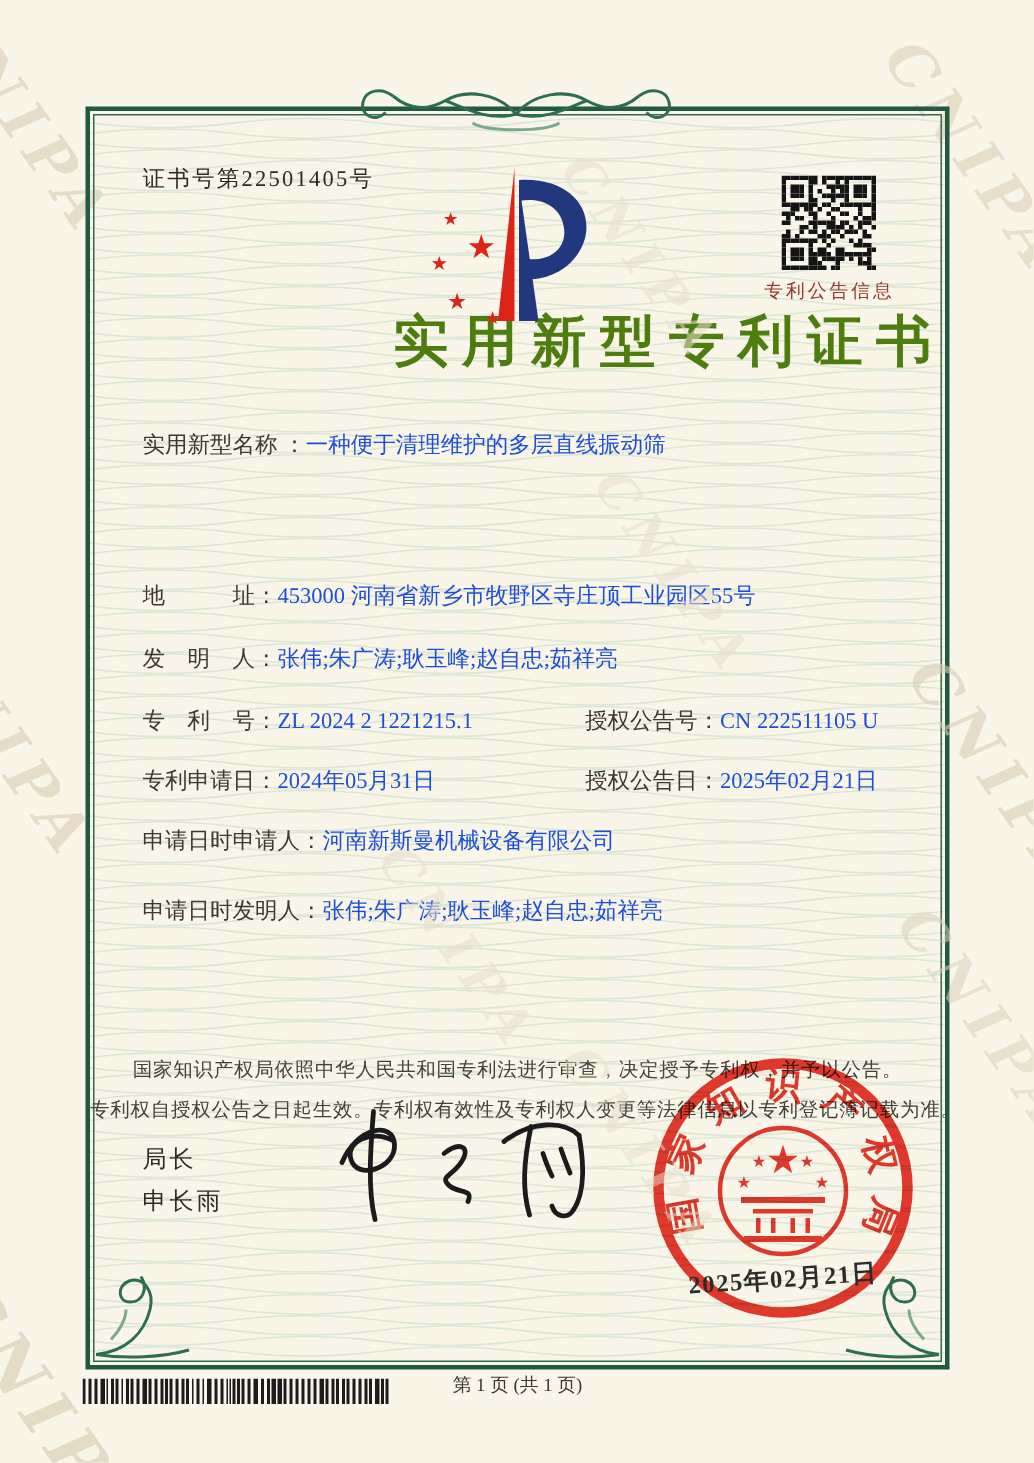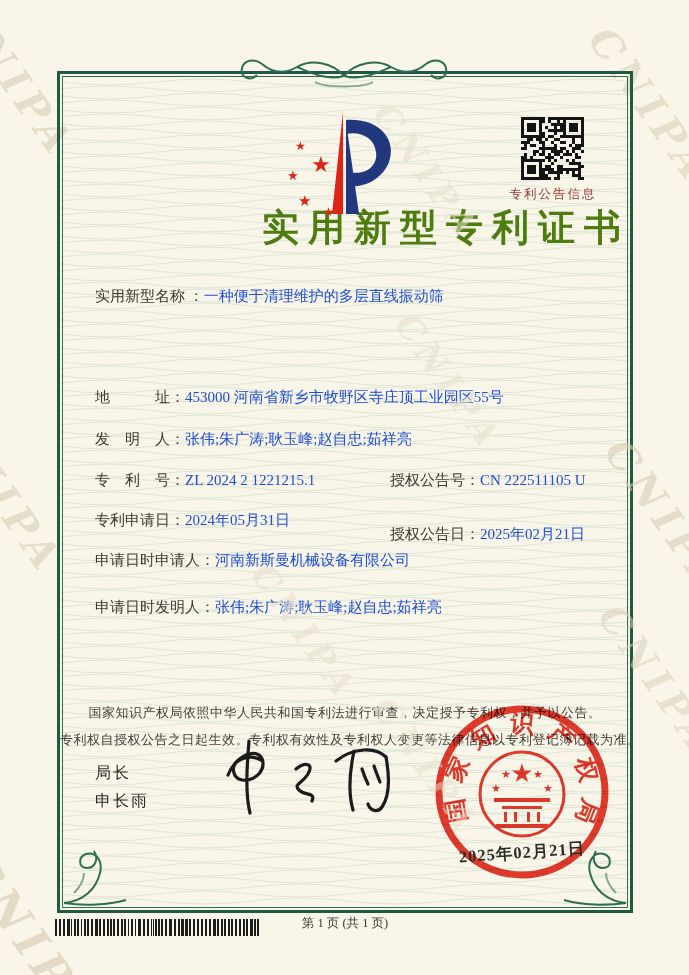--- a/index.html
+++ b/index.html
@@ -196,20 +196,21 @@
     </g>
   </svg>
   <svg class="abs" style="left:500px;top:763px;z-index:3;transform:scaleX(-1);" width="70" height="70" viewBox="0 0 70 70">
     <g stroke="#2d6e4f" fill="none" stroke-width="2">
       <path d="M4,66 C24,64 36,52 40,36 C43,24 36,14 26,17 C18,20 18,31 27,31 C35,31 39,22 34,14"></path>
       <path d="M4,66 C24,69 48,68 66,63"></path>
       <path d="M14,56 C20,50 24,42 24,36" stroke="#7aa98c"></path>
     </g>
   </svg>
 
+  <div class="abs" id="cert-number">证书号第22501405号</div>
 
   <svg class="abs" style="left:225px;top:36px;z-index:2;" width="125" height="108" viewBox="0 0 125 108">
     <g fill="#dd2418" font-family="DejaVu Sans, sans-serif">
       <text x="10" y="40" font-size="12">★</text>
       <text x="26" y="62" font-size="22">★</text>
       <text x="2" y="70" font-size="13">★</text>
       <text x="13" y="96" font-size="15">★</text>
       <text x="38" y="106" font-size="12">★</text>
     </g>
     <g>
@@ -483,21 +484,21 @@
   </div>
   <div class="abs row" style="left:35px;top:397px;">
     <span class="lbl">专　利　号：</span><span class="val">ZL 2024 2 1221215.1</span>
   </div>
   <div class="abs row" style="left:330px;top:397px;">
     <span class="lbl">授权公告号：</span><span class="val">CN 222511105 U</span>
   </div>
   <div class="abs row" style="left:35px;top:437px;">
     <span class="lbl">专利申请日：</span><span class="val">2024年05月31日</span>
   </div>
-  <div class="abs row" style="left:330px;top:437px;margin-top:14px;">
+  <div class="abs row" style="left:330px;top:437px;">
     <span class="lbl">授权公告日：</span><span class="val">2025年02月21日</span>
   </div>
   <div class="abs row" style="left:35px;top:477px;text-align:center;">
     <span class="lbl">申请日时申请人：</span><span class="val">河南新斯曼机械设备有限公司</span>
   </div>
   <div class="abs row" style="left:35px;top:524px;">
     <span class="lbl">申请日时发明人：</span><span class="val">张伟;朱广涛;耿玉峰;赵自忠;茹祥亮</span>
   </div>
 
   <div class="abs decree" style="top:586px;">国家知识产权局依照中华人民共和国专利法进行审查，决定授予专利权，并予以公告。</div>

